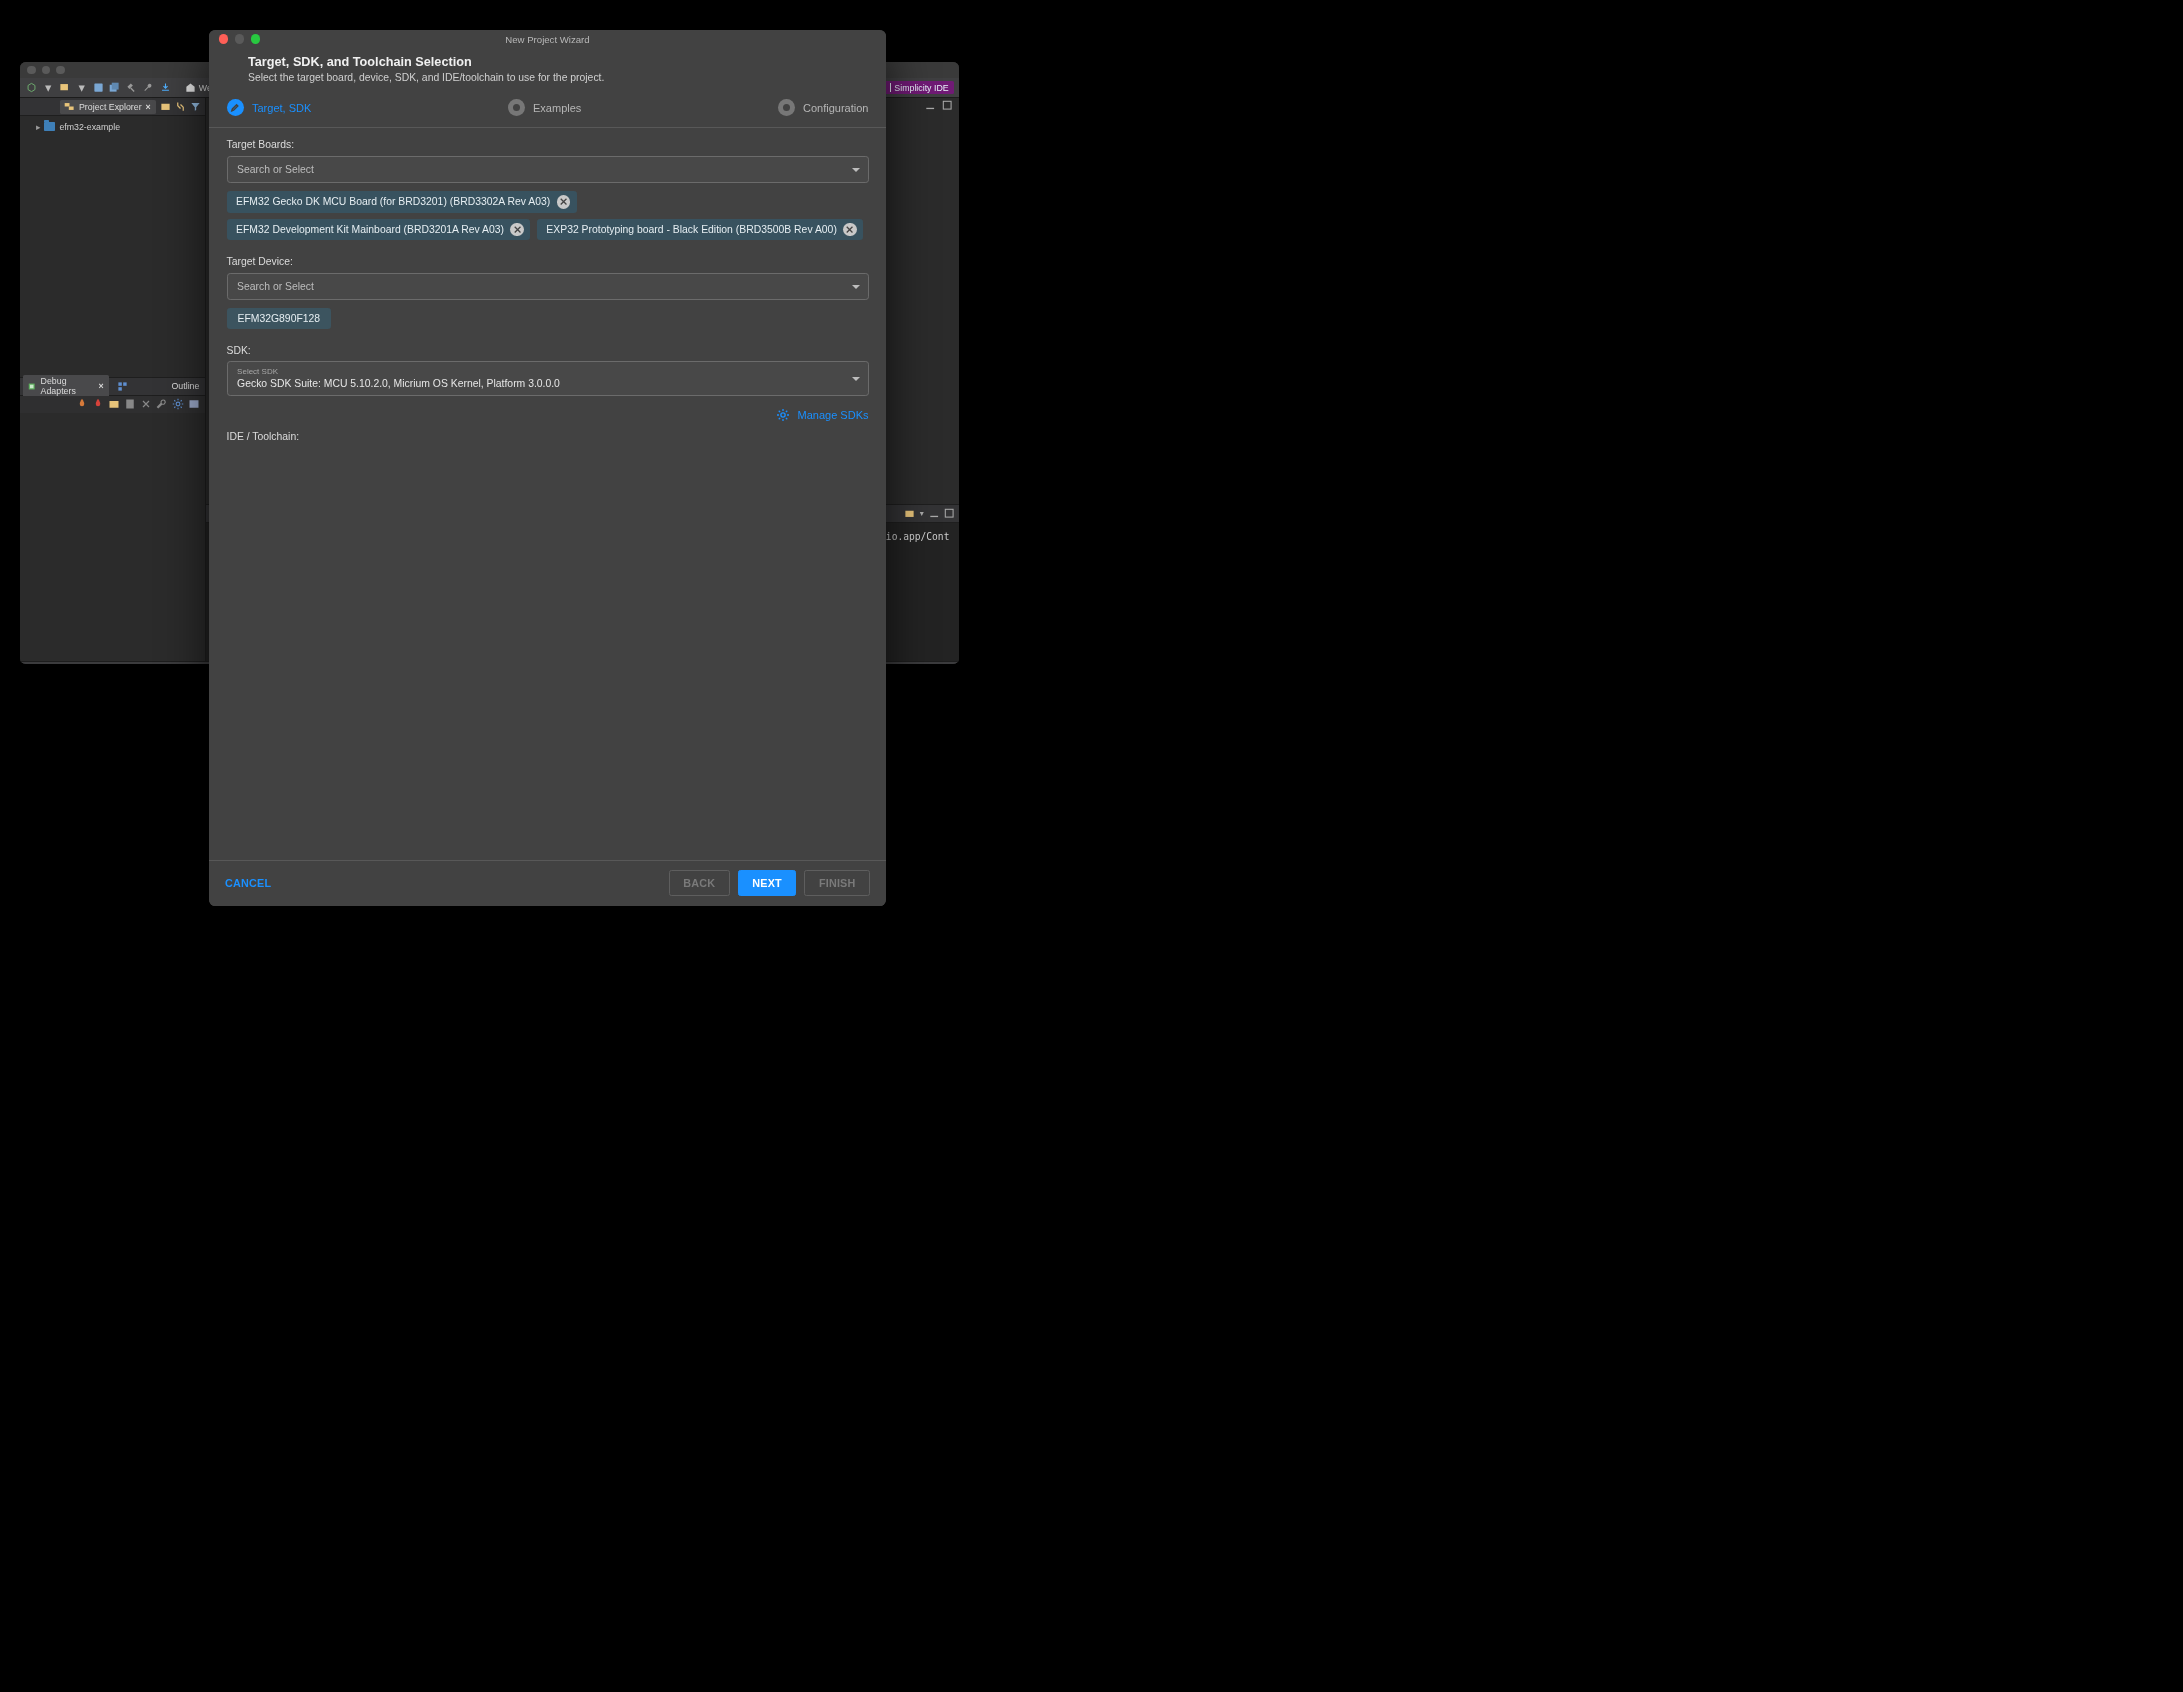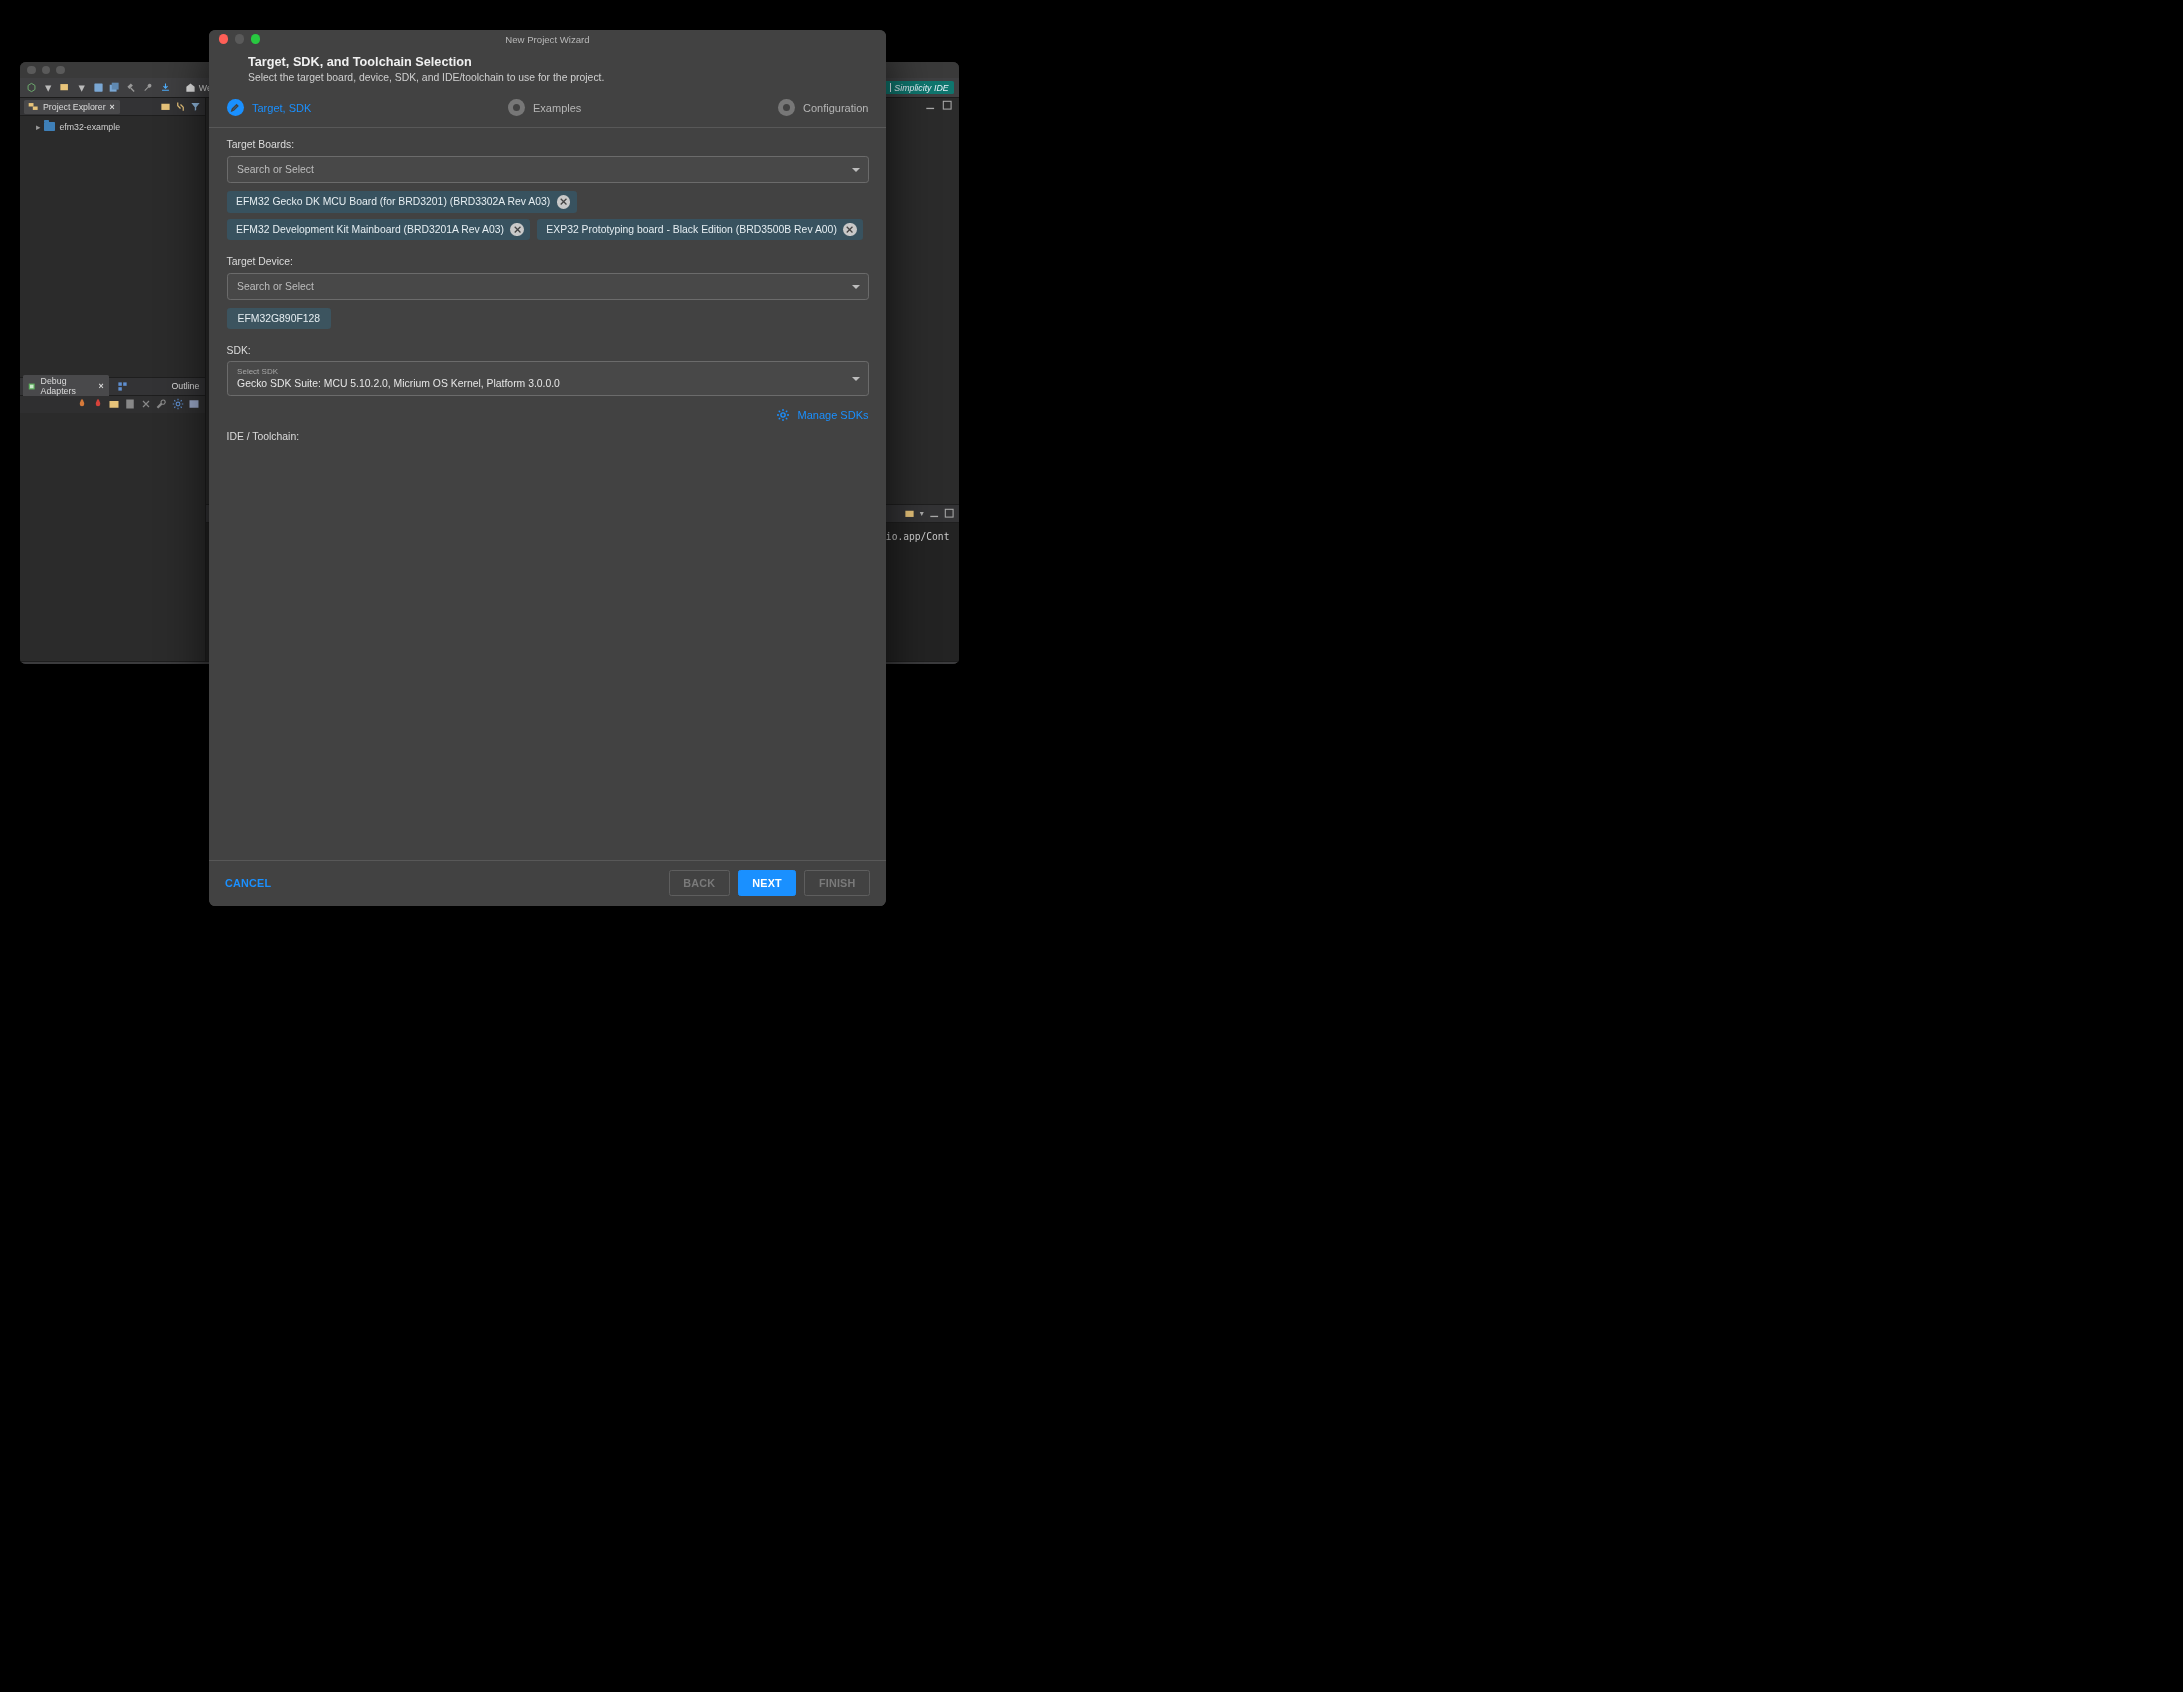--- a/index.html
+++ b/index.html
@@ -21,29 +21,29 @@
   .traffic { display:flex; gap:5.6px; }
   .t-dot { width:8.8px; height:8.8px; border-radius:50%; background:#5a5a5a; }
   .ide-toolbar {
     height: 20px; background:#3f3f41; border-bottom:0.8px solid #1c1c1c;
     display:flex; align-items:center; padding:0 4.8px; gap:3.2px;
   }
   .tb-ic { width:13.5px; height:13.5px; display:inline-flex; align-items:center; justify-content:center; color:#bbb; }
   .tb-sep { width:3.2px; }
   .tb-welc { display:flex; align-items:center; gap:3.2px; background:#3f3f41; padding:0 3.2px; height:16px; }
   .tb-right { margin-left:auto; display:flex; align-items:center; gap:4.8px; }
-  .persp { background:#0f766e; color:#e9f2fa; font-size:8.8px; padding:1.6px 5.6px; border-radius:1.6px; display:flex; align-items:center; gap:3.2px;font-style:italic;}
+  .persp { background:#701a75; color:#e9f2fa; font-size:8.8px; padding:1.6px 5.6px; border-radius:1.6px; display:flex; align-items:center; gap:3.2px;}
   .persp .bar { width:1.6px; height:9.6px; background:#e9f2fa; }
 
   .ide-body { display:flex; height:563px; }
   .ide-left { width:186px; display:flex; flex-direction:column; border-right:0.8px solid #1e1e1e; }
   .ide-right { flex:1; display:flex; flex-direction:column; }
 
   .view-tabbar { height:18.3px; background:#333335; display:flex; align-items:center; padding:0 4px; border-bottom:0.8px solid #1e1e1e;}
-  .view-tab { background:#49494b; color:#dcdcdc; font-size:8.8px; padding:1.6px 5.6px 1.6px 4px; display:flex; align-items:center; gap:4px; border-radius:1.6px;}
+  .view-tab { background:#49494b; color:#dcdcdc; font-size:8.8px; padding:1.6px 5.6px 1.6px 4px; display:flex; align-items:center; gap:4px; border-radius:1.6px;margin-left:36px;}
   .view-tab .x { color:#d8d8d8; font-weight:bold; }
   .view-tb-ctrl { margin-left:auto; display:flex; gap:4px; }
   .view-body { flex:1; background:#2b2b2b; padding:4.8px 6.4px; font-size:8.8px; color:#d0d0d0; }
   .tree-item { display:flex; align-items:center; gap:4px; padding:0.8px 0 0.8px 9.6px;}
   .folder-ic { width:11px; height:8.8px; background:#3e7fb7; border-radius:0.8px; position:relative; }
   .folder-ic:before { content:""; position:absolute; left:0; top:-2.4px; width:4.8px; height:2.4px; background:#3e7fb7; border-radius:0.8px 0.8px 0 0; }
 
   .ide-left .lower-tabs { height:18.3px; background:#333335; display:flex; align-items:center; border-top:0.8px solid #1e1e1e; border-bottom:0.8px solid #1e1e1e;}
   .lower-tabs .view-tab + .view-tab { margin-left:3.2px; }
   .lower-toolbar { height:17.5px; background:#2f2f30; display:flex; align-items:center; justify-content:flex-end; padding:0 4.8px; gap:4px;}

